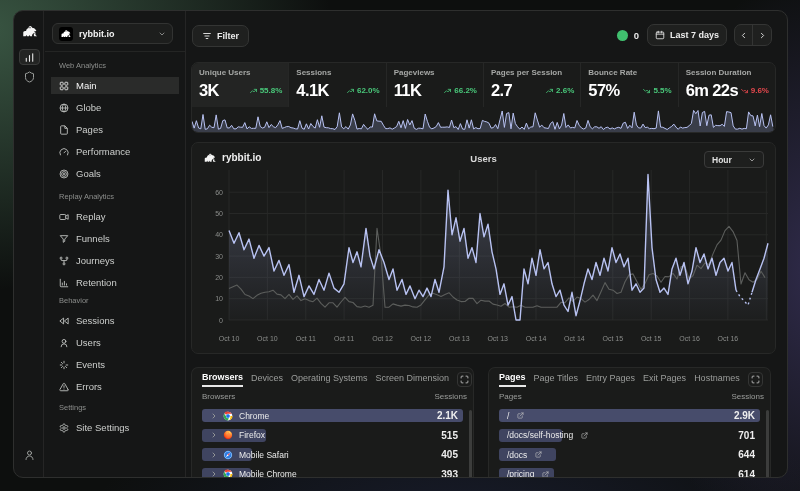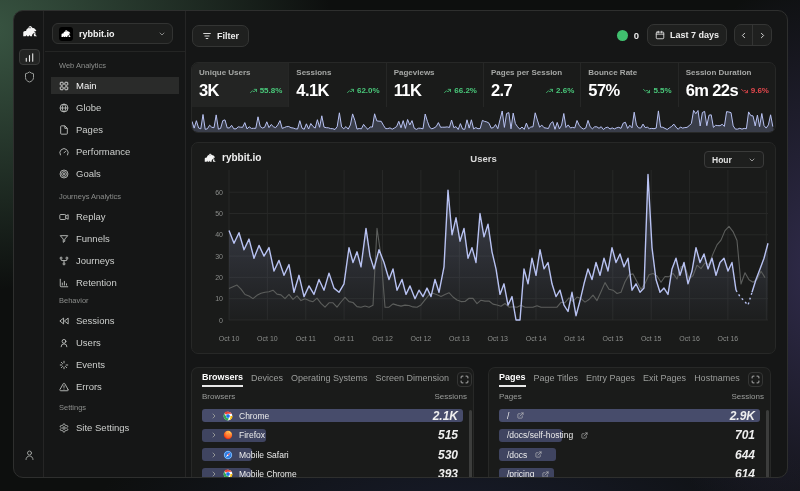--- a/index.html
+++ b/index.html
@@ -70,21 +70,21 @@
 .br{left:301px;width:283px;}
 .tabs{display:flex;align-items:center;gap:8px;padding:4px 8px 0 10px;}
 .tab{color:#9b9d9b;font-size:9px;padding-bottom:3px;white-space:nowrap;}
 .tab.on{color:#fff;font-weight:bold;border-bottom:2px solid #e8e8e8;}
 .expand{margin-left:auto;width:15px;height:15px;border:1px solid #343534;border-radius:4px;color:#cfcfcf;display:flex;align-items:center;justify-content:center;flex:0 0 auto;}
 .colhead{display:flex;justify-content:space-between;color:#9b9d9b;font-size:8px;padding:5px 6px 8px 10px;}
 .rows{padding:0 10px;position:relative;}
 .row{position:relative;height:13px;margin-bottom:6.5px;border-radius:1px;display:flex;align-items:center;}
 .rbar{position:absolute;left:0;top:0;bottom:0;background:#3f4460;border-radius:3px;}
 .rname{position:relative;display:flex;align-items:center;gap:5px;color:#ececec;font-size:8.5px;padding-left:8px;}
-.rval{position:absolute;right:5px;color:#eee;font-size:12px;font-weight:bold;font-style:italic;}
+.rval{position:absolute;right:5px;color:#eee;font-size:10px;font-weight:bold;}
 .sbar{position:absolute;right:1px;top:42px;width:3px;height:72px;background:#3c3d3c;border-radius:2px;}
 </style>
 </head>
 <body>
 <div class="frame">
 
   <div class="rail">
     <svg class="logo" viewBox="0 0 32 20">
         <path fill="#f5f5f5" fill-rule="evenodd" d="M4,19.5 L4,13.2 C4,11.4 5.3,10.1 7.2,10 L9,9.9 C9.3,7.2 11,5.2 13.4,4.5 C13.6,2.3 15.4,1 17.2,1.4 C18.6,1.7 19.6,2.8 19.7,4 C22.9,4.1 25.7,6 26.9,8.9 L27.4,10 L23,10.9 L25.6,13.1 C22.6,13.3 20.2,15 19.7,17.5 C19.55,18.2 19.6,18.9 19.9,19.5 L16.2,19.5 L15.6,16.8 L14.2,19.5 L10.4,19.5 L9.8,16.8 L8.4,19.5 Z M14.9,4.1 a1.1,1.1 0 1 0 2.2,0 a1.1,1.1 0 1 0 -2.2,0 Z"></path>
         <path fill="#f5f5f5" d="M23.6,19.5 C21.8,17 22.6,13.9 26.3,12.7 C25.2,14.5 25.4,16.7 26.9,18.2 C27.6,18.9 28.4,19.3 29.2,19.5 Z"></path>
@@ -138,21 +138,21 @@
           </svg>Pages</div>
       <div class="item"><svg width="10" height="10" viewBox="0 0 24 24" fill="none" stroke="currentColor" stroke-width="2" stroke-linecap="round">
             <path d="m12 14 4-4"></path>
             <path d="M3.34 19a10 10 0 1 1 17.32 0"></path>
           </svg>Performance</div>
       <div class="item"><svg width="10" height="10" viewBox="0 0 24 24" fill="none" stroke="currentColor" stroke-width="2">
             <circle cx="12" cy="12" r="9.5"></circle>
             <circle cx="12" cy="12" r="5.7"></circle>
             <circle cx="12" cy="12" r="1.8"></circle>
           </svg>Goals</div>
-      <div class="navlbl" style="margin-top:10px;">Journeys Analytics</div>
+      <div class="navlbl" style="margin-top:10px;">Replay Analytics</div>
       <div class="item"><svg width="10" height="10" viewBox="0 0 24 24" fill="none" stroke="currentColor" stroke-width="2">
             <path d="m16 10 6-3.5v11L16 14"></path>
             <rect x="2" y="6" width="14" height="12" rx="2"></rect>
           </svg>Replay</div>
       <div class="item"><svg width="10" height="10" viewBox="0 0 24 24" fill="none" stroke="currentColor" stroke-width="2" stroke-linejoin="round">
             <path d="M3 4h18l-7.2 8.2v5.3L10.2 20v-7.8z"></path>
           </svg>Funnels</div>
       <div class="item"><svg width="10" height="10" viewBox="0 0 24 24" fill="none" stroke="currentColor" stroke-width="2">
             <circle cx="5" cy="5" r="2.4"></circle>
             <circle cx="19" cy="5" r="2.4"></circle>
@@ -427,21 +427,21 @@
             <div class="rbar" style="width:19.3%;"></div>
             <div class="rname"><svg width="8" height="8" viewBox="0 0 24 24" fill="none" stroke="#9fa19f" stroke-width="2.6" stroke-linecap="round" stroke-linejoin="round">
                 <path d="m9 18 6-6-6-6"></path>
               </svg><svg width="10" height="10" viewBox="0 0 24 24" style="margin-right:1px">
                 <circle cx="12" cy="12" r="10" fill="#3693f3"></circle>
                 <circle cx="12" cy="12" r="8.6" fill="#e8f1fb"></circle>
                 <circle cx="12" cy="12" r="8" fill="#2f7de1"></circle>
                 <path d="M17.5 6.5 10.6 10.6 6.5 17.5l6.9-4.1z" fill="#fff"></path>
                 <path d="M17.5 6.5 10.6 10.6l2.8 2.8z" fill="#f55"></path>
               </svg>Mobile Safari</div>
-            <div class="rval">530</div>
+            <div class="rval">405</div>
           </div>
         <div class="row">
             <div class="rbar" style="width:18.7%;"></div>
             <div class="rname"><svg width="8" height="8" viewBox="0 0 24 24" fill="none" stroke="#9fa19f" stroke-width="2.6" stroke-linecap="round" stroke-linejoin="round">
                 <path d="m9 18 6-6-6-6"></path>
               </svg><svg width="10" height="10" viewBox="0 0 48 48" style="margin-right:1px">
                 <circle cx="24" cy="24" r="21" fill="#fff"></circle>
                 <path fill="#EA4335" d="M24 3a21 21 0 0 1 18.2 10.5H24a10.5 10.5 0 0 0-9.4 5.8L7.1 8.6A21 21 0 0 1 24 3z"></path>
                 <path fill="#34A853" d="M24 45A21 21 0 0 1 5.8 13.5l8.8 11.2A10.5 10.5 0 0 0 24 34.5c1.2 0 2.4-.2 3.5-.6z"></path>
                 <path fill="#FBBC05" d="M45 24a21 21 0 0 1-13.7 19.7l4.8-13.3A10.5 10.5 0 0 0 34.5 24z"></path>

